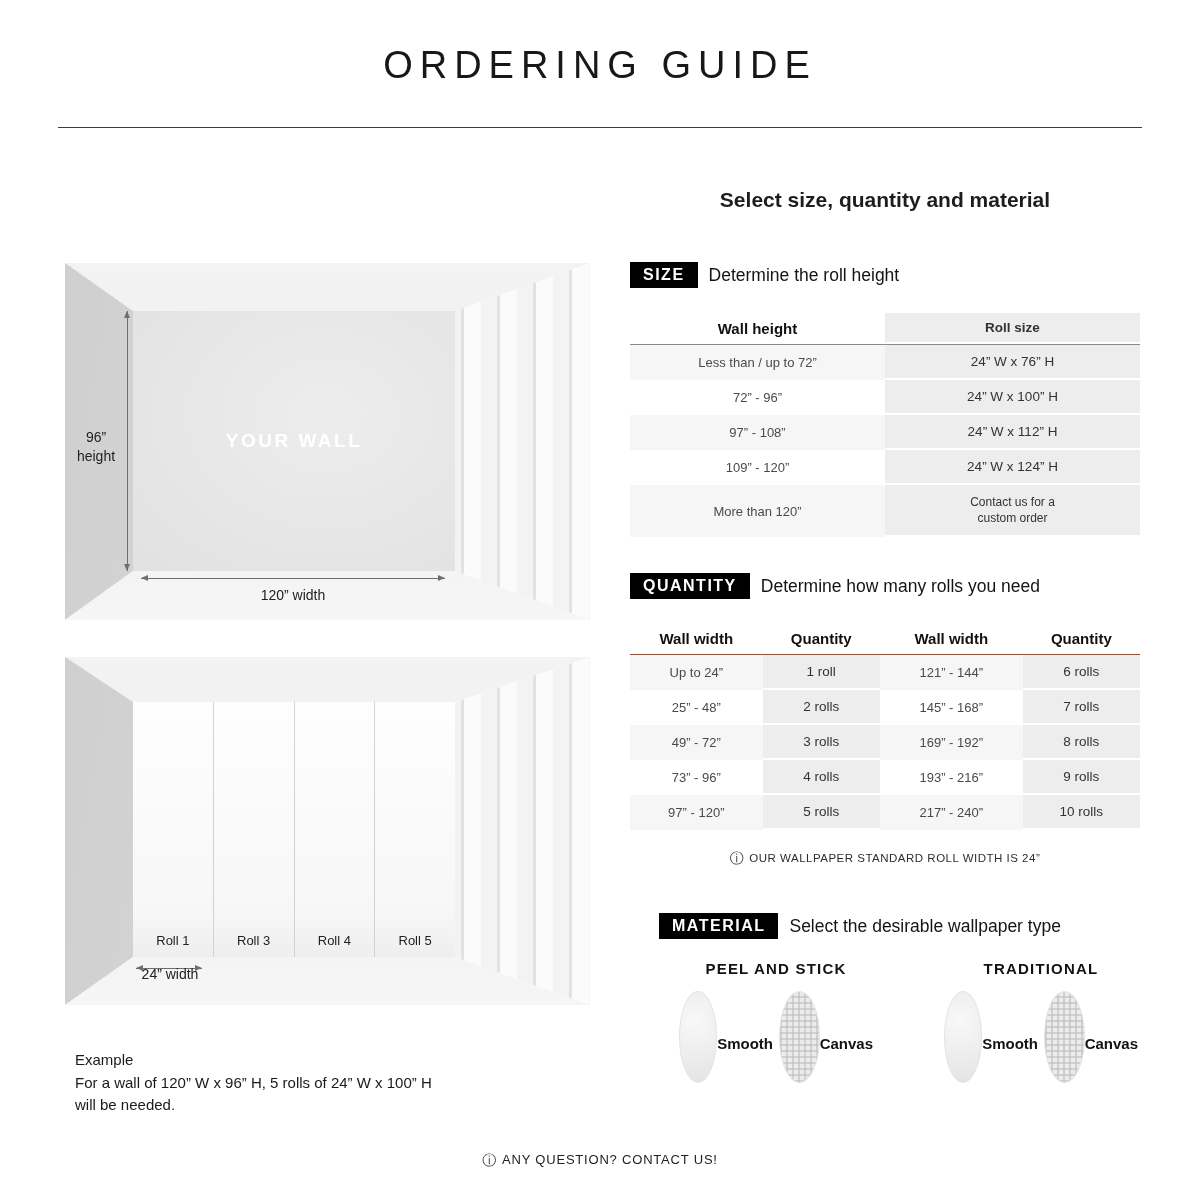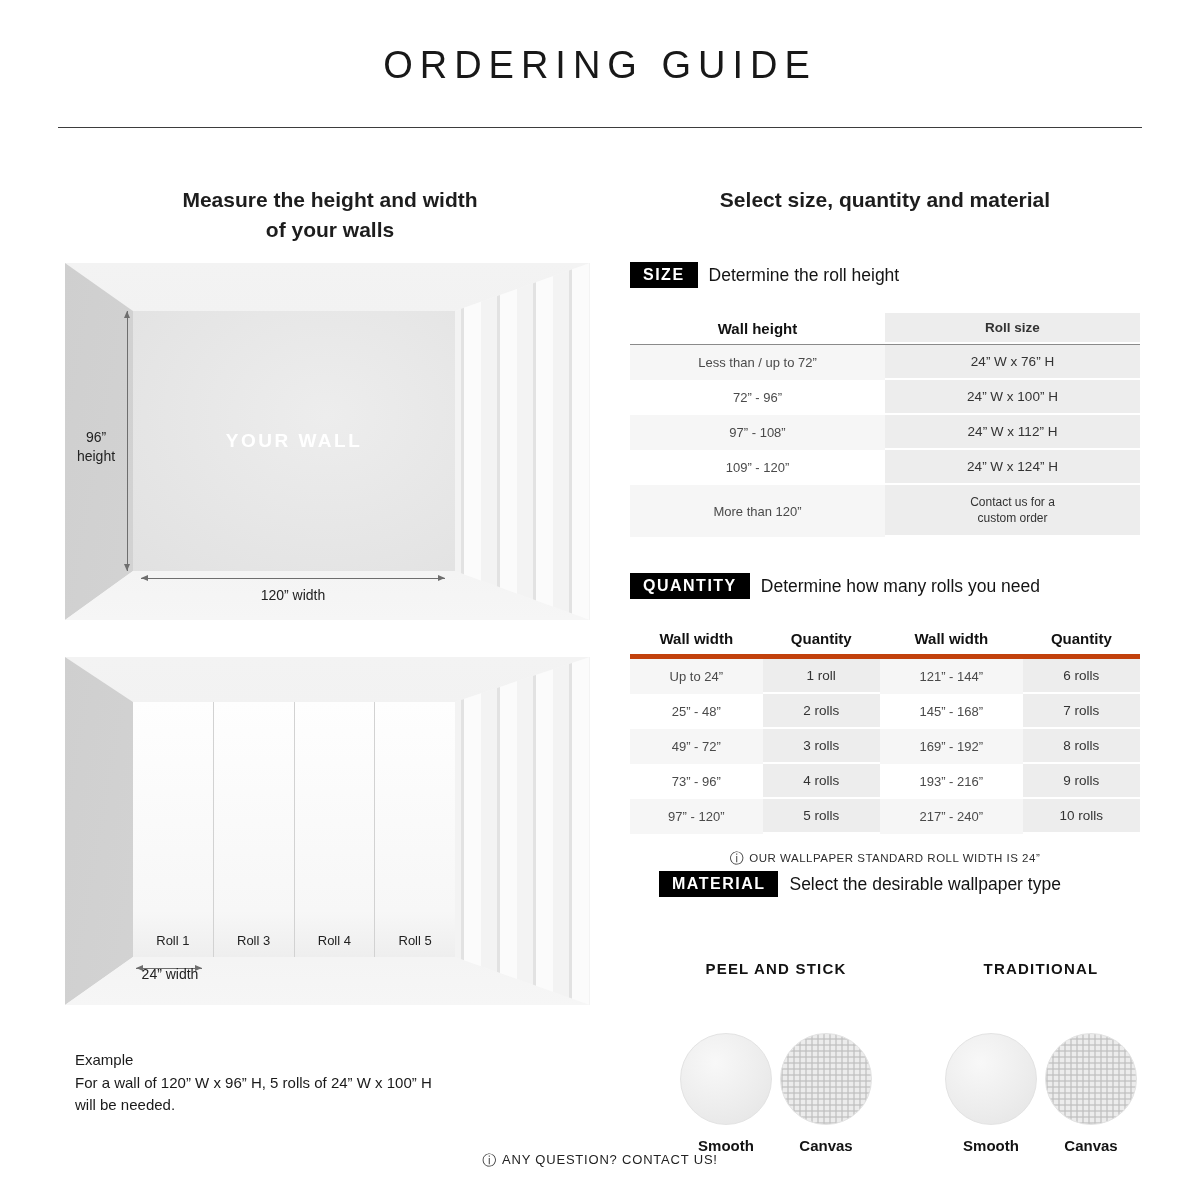--- a/index.html
+++ b/index.html
@@ -82,56 +82,56 @@
   .dim-h2-label { position:absolute; left:25px; top:309px; width:160px; text-align:center; font-size:14px; color:#222; }
 
   
   .example { position:absolute; left:15px; top:884px; width:490px;
     font-size:15px; line-height:1.5; color:#1a1a1a; }
 
   
   .section-head { position:absolute; left:0; display:flex; align-items:center; }
   .sh-size     { top:97px; }
   .sh-quantity { top:408px; }
-  .sh-material { top:706px;padding-left:29px; }
+  .sh-material { top:748px;padding-left:29px; }
   .badge {
     background:#000000; color:#fff; font-weight:700; font-size:16px;
     letter-spacing:1.5px; padding:4px 13px; display:inline-block;
   }
   .section-title { font-size:17.5px; font-weight:500; color:#141414; margin-left:11px; }
 
   .table { position:absolute; left:0; width:510px; }
   .size-table { top:148px; }
   .qty-table  { top:458px; }
   .trow { display:flex; align-items:stretch; }
   .thead { border-bottom:1px solid #8a8a8a; }
-  .qty-table .thead { border-bottom:5px solid #c2410c; }
+  .qty-table .thead { border-bottom:1px solid #c2410c; }
   .cell { display:flex; align-items:center; justify-content:center; text-align:center; padding:9px 4px; }
   .th { font-weight:700; font-size:15px; color:#111; padding:7px 4px; }
   .c50 { width:50%; }
   .qt-c1 { width:26%; } .qt-c2 { width:23%; } .qt-c3 { width:28%; } .qt-c4 { width:23%; }
   .c-wall { font-size:13px; color:#4a4a4a; }
   .c-shade { background:#ededed; border-bottom:2px solid #fff; font-size:13.5px; color:#333; }
   .size-table .trow:nth-child(even) .c-wall { background:#f6f6f6; }
   .qty-table  .trow:nth-child(even) .c-wall { background:#f6f6f6; }
   .c-custom { font-size:12px; line-height:1.35; }
 
   .note-line {
     position:absolute; left:0; top:685px; width:510px; text-align:center;
     font-size:11.5px; letter-spacing:.5px; font-weight:500; color:#2e2e2e;
   }
   .info-glyph { font-size:14px; vertical-align:-1px; margin-right:5px; color:#2e2e2e; }
 
   
   .materials { position:absolute; left:0; top:795px; width:510px; display:flex; justify-content:space-between; }
-  .mat-group { display:flex; flex-direction:column; align-items:center;gap:42px; }
+  .mat-group { display:flex; flex-direction:column; align-items:center; }
   .mg-peel { width:292px; } .mg-trad { width:198px; }
   .mat-title { font-size:15px; font-weight:700; letter-spacing:1.2px; color:#131313; }
   .swatches { display:flex; gap:6px; margin-top:14px; }
-  .swatch-item { display:flex; flex-direction:column; align-items:center; width:94px; }
+  .swatch-item { display:flex; flex-direction:row; align-items:center; width:94px; }
   .swatch { width:92px; height:92px; border-radius:50%; border:1px solid #e3e3e3; }
   .tex-smooth { background:radial-gradient(circle at 38% 32%,#f8f8f8 0%,#ececec 60%,#e3e3e3 100%); }
   .tex-fabric { background-color:#f0f0f0;
     background-image:repeating-linear-gradient(0deg,rgba(205,205,205,.55) 0 1px,transparent 1px 3px),
                      repeating-linear-gradient(90deg,rgba(205,205,205,.55) 0 1px,transparent 1px 3px); }
   .tex-canvas { background-color:#ececec;
     background-image:repeating-linear-gradient(0deg,rgba(190,190,190,.6) 0 2px,transparent 2px 6px),
                      repeating-linear-gradient(90deg,rgba(190,190,190,.6) 0 2px,transparent 2px 6px); }
   .swatch-label { margin-top:12px; font-size:15px; font-weight:700; color:#131313; }
 
@@ -141,24 +141,20 @@
 </style>
 </head>
 <body>
 
 <div class="page">
 
   <h1 class="page-title">ORDERING GUIDE</h1>
   <div class="title-rule"></div>
 
   <div class="left-col">
-    <div class="col-heading">
-      <span>Measure the height and width</span><br>
-      <span>of your walls</span>
-    </div>
 
     <div class="room room1">
       <div class="layer ceiling"></div>
       <div class="layer left-wall"></div>
       <div class="layer floor"></div>
       <div class="layer window-wall"></div>
       <div class="back-wall">
         <span class="your-wall">YOUR WALL</span>
       </div>
       <div class="dim-v"></div>

